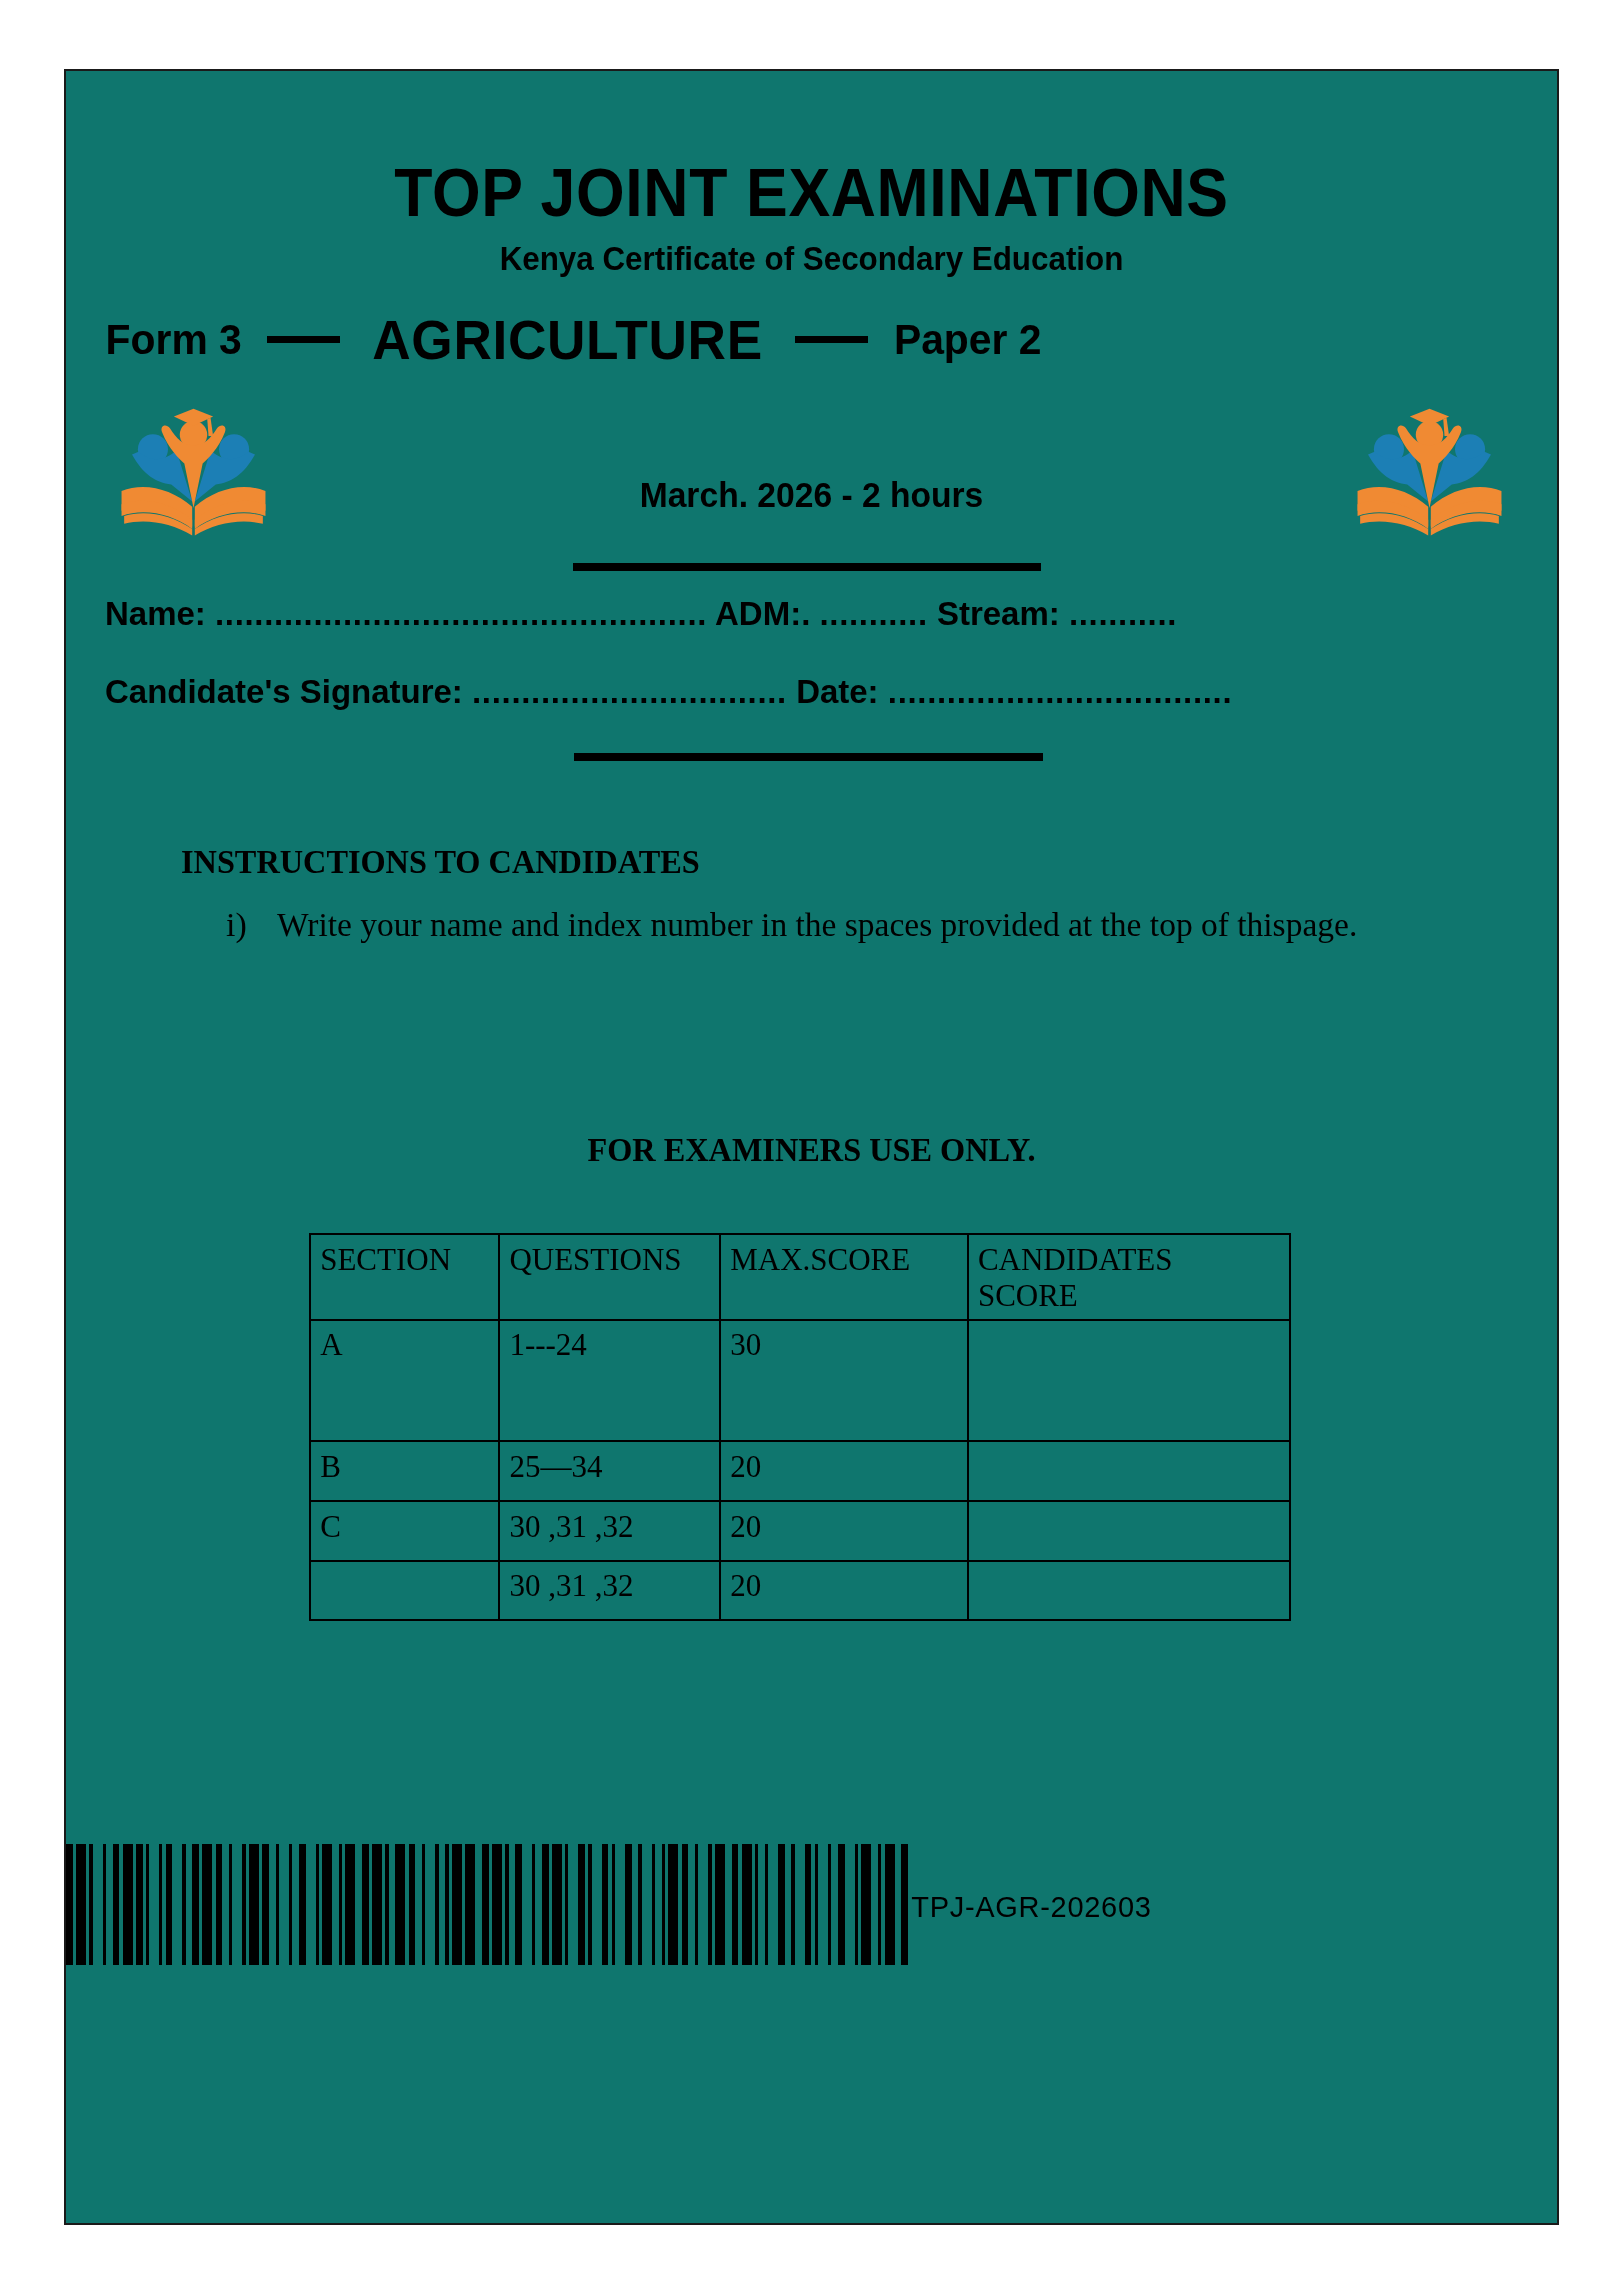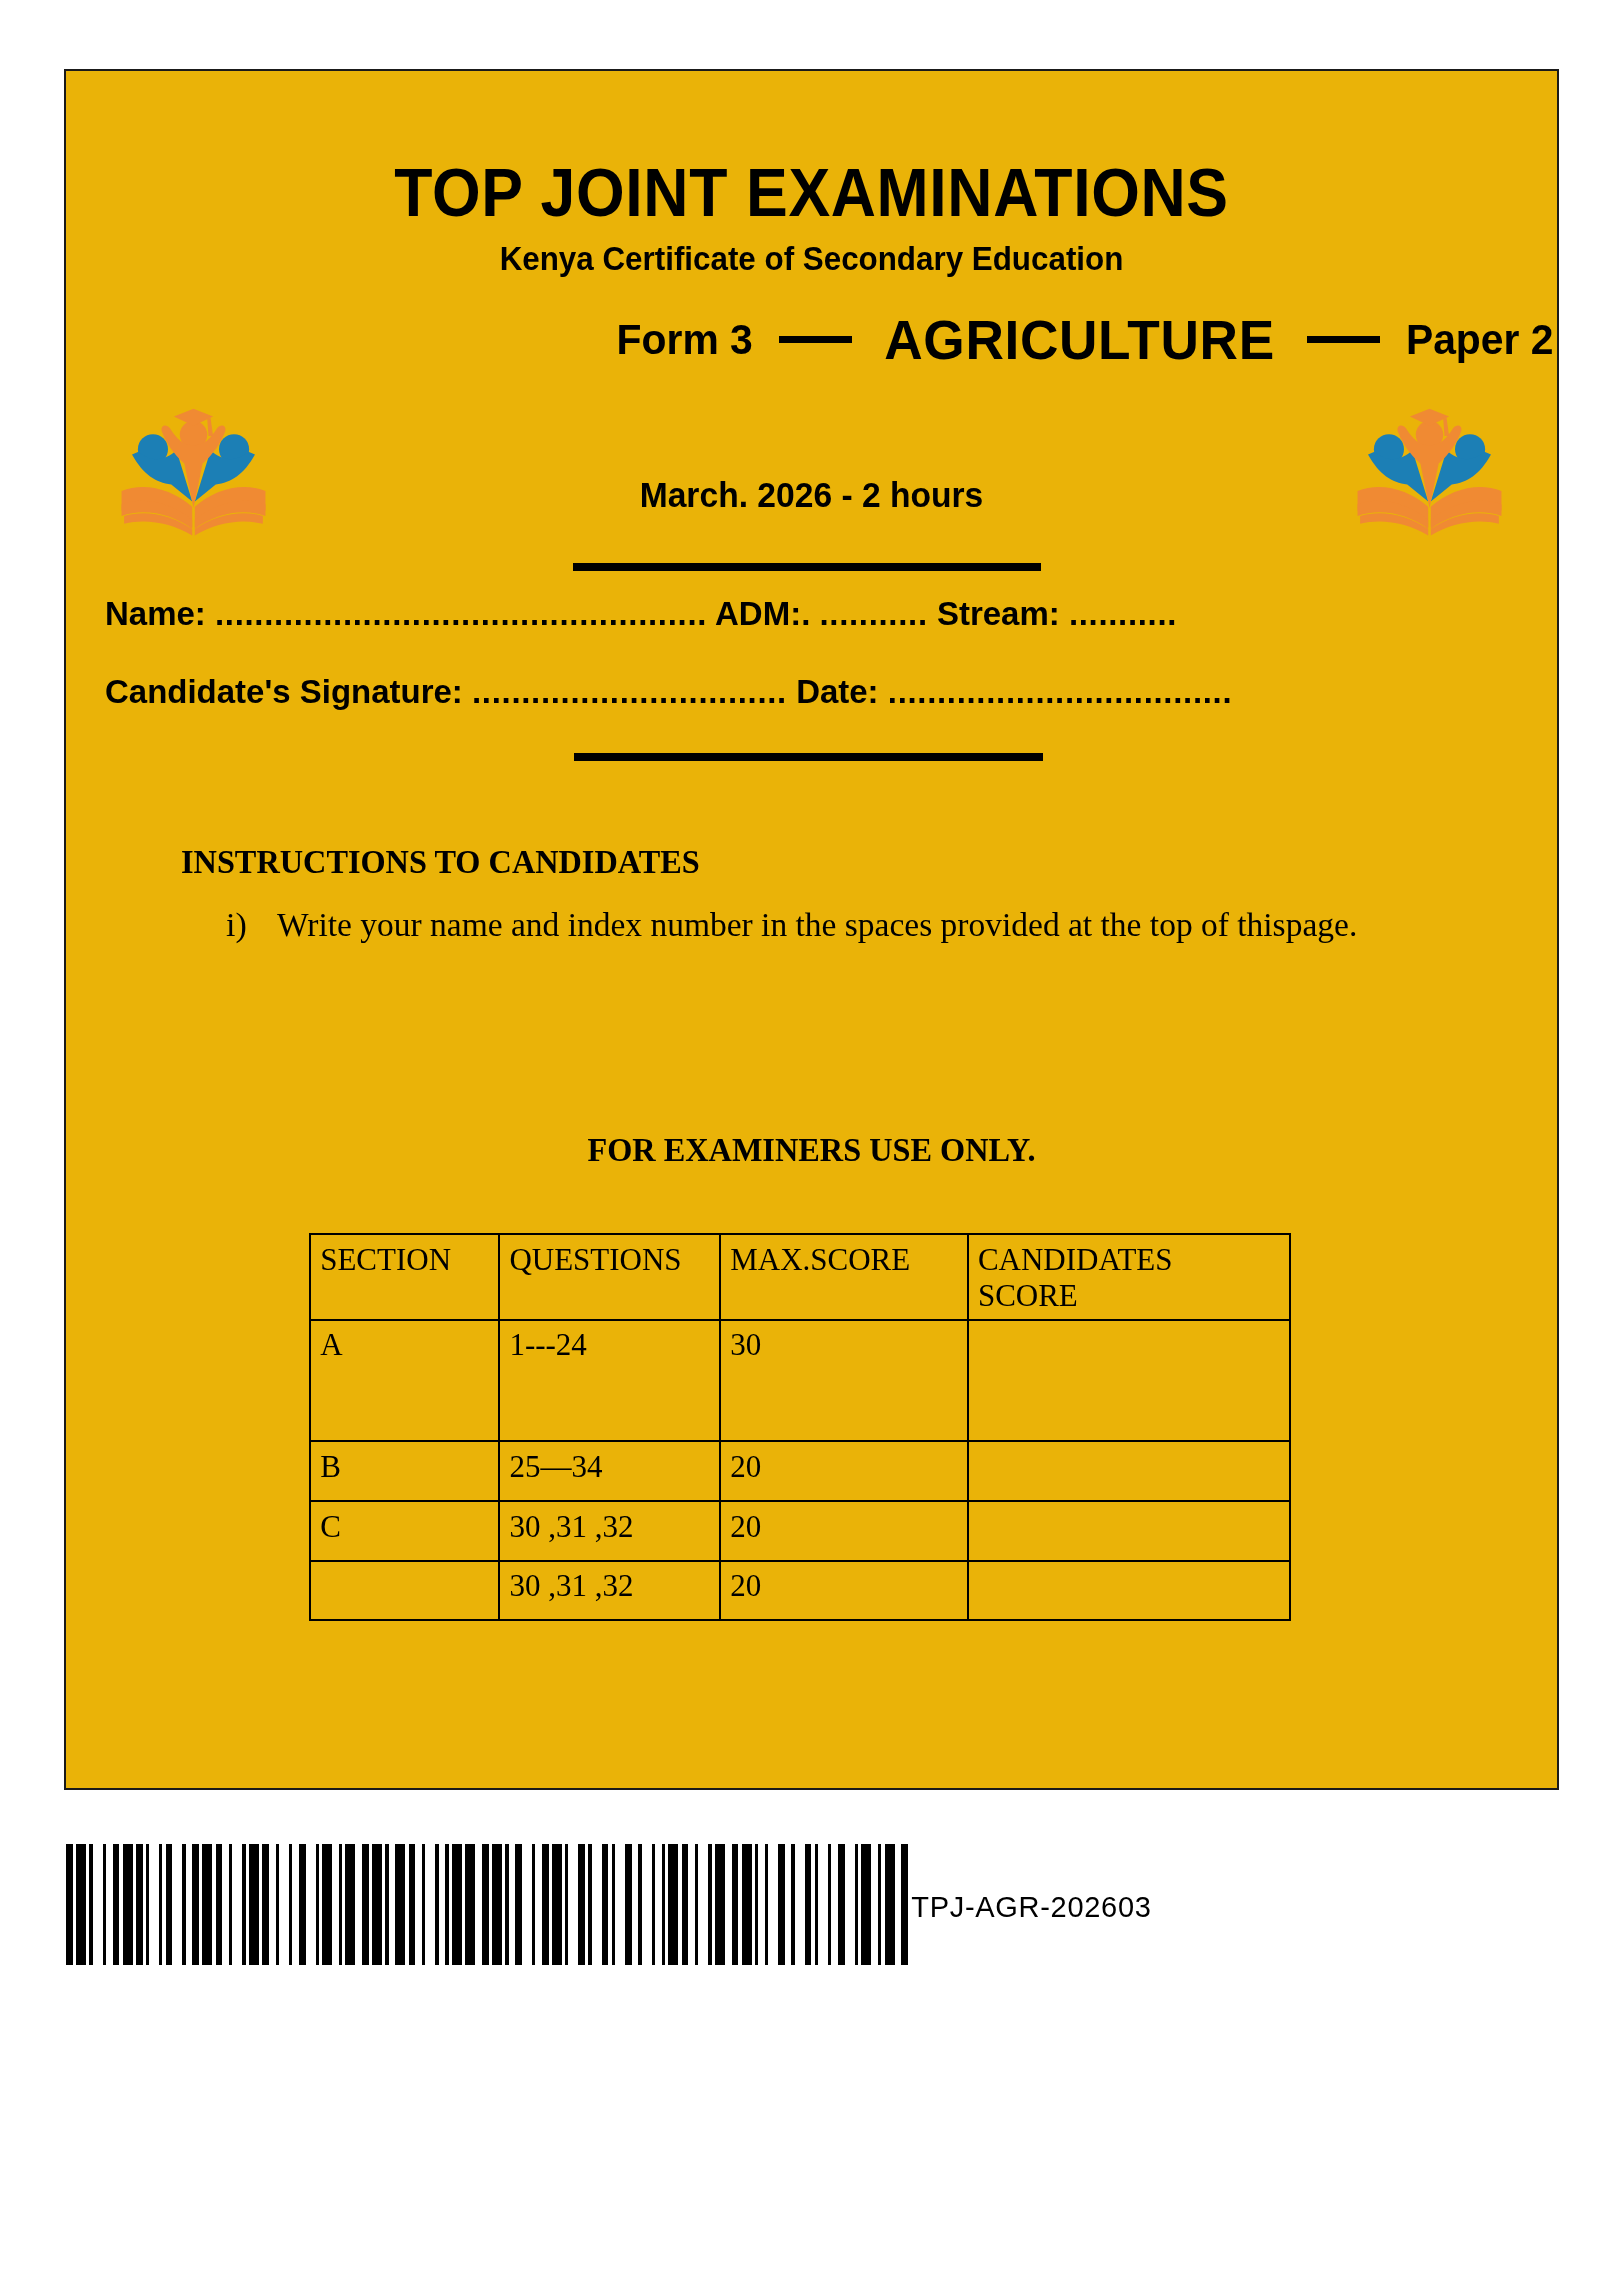--- a/index.html
+++ b/index.html
@@ -13,24 +13,24 @@
     font-family: "Liberation Serif", serif;
     position: relative;
     overflow: hidden;
   }
 
   .page-frame {
     position: absolute;
     left: 64px;
     top: 69px;
     width: 1495px;
-    height: 1721px;
+    height: 2156px;
     border: 2.6px solid #1a1a1a;
     box-sizing: border-box;
-    background: #eab308;
+    background: #0f766e;
   }
 
   .inner {
     position: absolute;
     left: 0;
     top: 0;
     width: 100%;
     height: 100%;
   }
 
@@ -62,25 +62,26 @@
   }
 
   .subject-row {
     position: absolute;
     left: 0;
     right: 0;
     top: 229px;
     height: 79px;
     display: flex;
     align-items: center;
-    justify-content: flex-end;
+    justify-content: flex-start;
     gap: 22px;
     font-family: "Liberation Sans", sans-serif;
     font-weight: bold;
     color: #000;
+    padding-left: 36px;
   }
   .form-label { font-size: 43px; transform: scaleX(0.95); }
   .paper-label { font-size: 43px; transform: scaleX(0.95); }
   .subject-name {
     font-size: 56px;
     letter-spacing: 0.7px;
     transform: scaleX(0.95);
   }
   .dash {
     display: inline-block;

